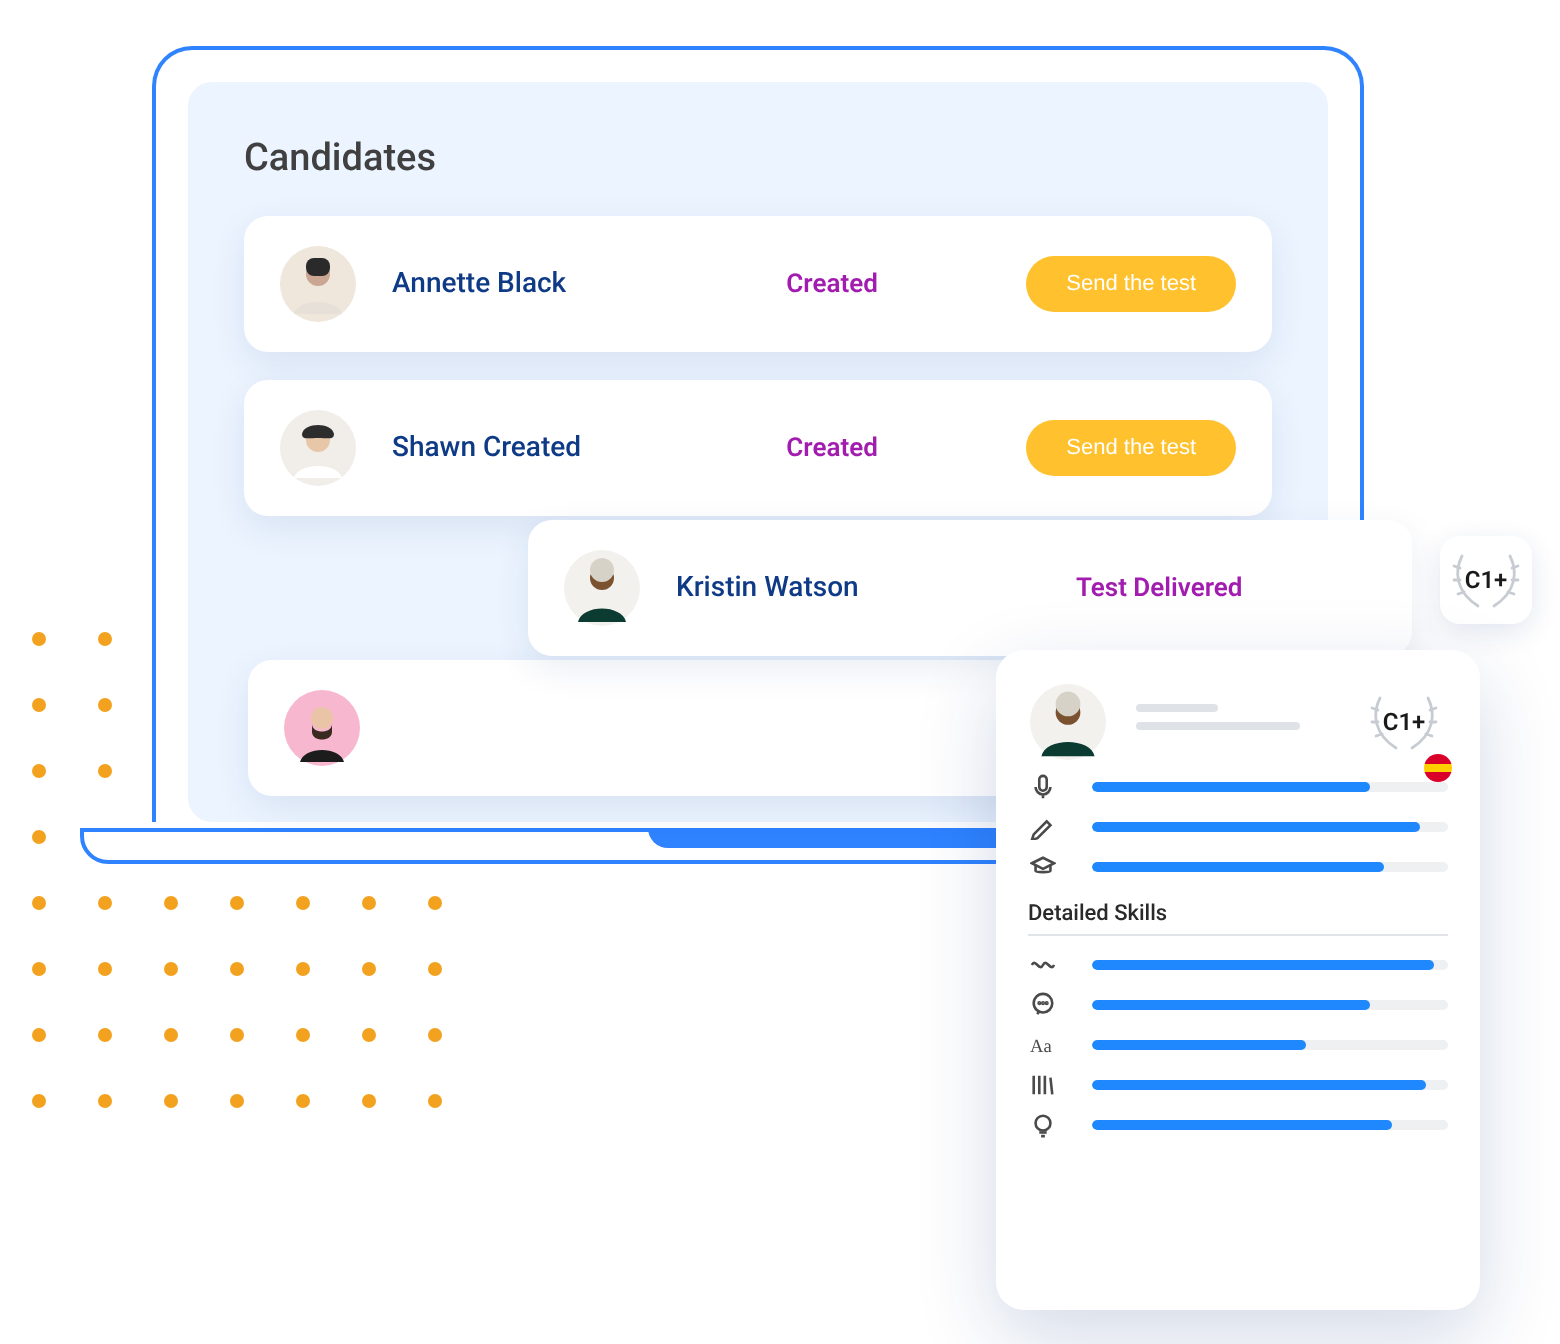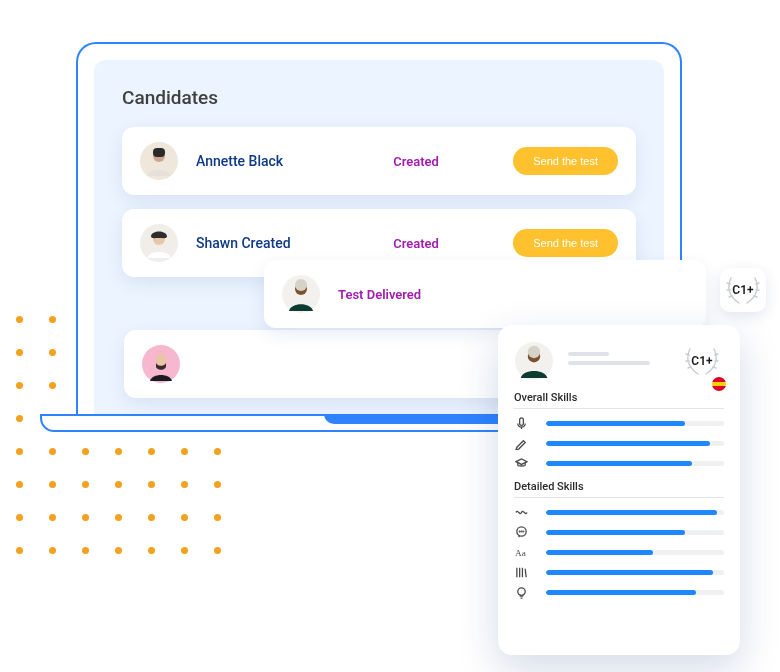--- a/index.html
+++ b/index.html
@@ -5,21 +5,21 @@
   * { box-sizing: border-box; margin: 0; padding: 0; }
   html, body { width: 780px; height: 672px; font-family: -apple-system, BlinkMacSystemFont, "Segoe UI", Roboto, Helvetica, Arial, sans-serif; background: #fff; overflow: hidden; }
   .stage { position: relative; width: 780px; height: 672px; }
 
   
   .dotgrid { position: absolute; left: 16px; top: 316px; width: 214px; height: 242px; }
   .dotrow { display: flex; gap: 26px; margin-bottom: 26px; }
   .dot { width: 7px; height: 7px; border-radius: 50%; background: #f2a21f; }
 
   
-  .laptop-body { position: absolute; left: 76px; top: 42px; width: 606px; height: 388px; border: 2px solid #2f83ff; border-bottom: none; border-radius: 20px 20px 0 0; background: #fff; }
+  .laptop-body { position: absolute; left: 76px; top: 23px; width: 606px; height: 388px; border: 2px solid #2f83ff; border-bottom: none; border-radius: 20px 20px 0 0; background: #fff; }
   .laptop-base { position: absolute; left: 40px; top: 414px; width: 678px; height: 18px; border: 2px solid #2f83ff; border-radius: 0 0 14px 14px; background: #fff; }
   .laptop-notch { position: absolute; left: 282px; top: -2px; width: 190px; height: 10px; background: #2f83ff; border-radius: 0 0 10px 10px; }
 
   .screen-inner { position: absolute; left: 16px; top: 16px; right: 16px; bottom: 0; background: #ecf4ff; border-radius: 12px; padding: 26px 28px 20px; }
   .page-title { font-size: 19px; color: #404040; font-weight: 500; margin-bottom: 18px; }
 
   .candidate-card { background: #fff; border-radius: 12px; box-shadow: 0 6px 18px rgba(10,50,120,.09); display: flex; align-items: center; padding: 10px 18px; margin-bottom: 14px; height: 68px; }
   .candidate-card.overflow1 { position: absolute; left: 264px; top: 260px; width: 442px; z-index: 5; }
   .candidate-card.overflow2 { position: absolute; left: 124px; top: 330px; width: 436px; z-index: 4; }
 
@@ -177,20 +177,21 @@
 
   <div class="candidate-card overflow1">
     <div class="avatar">
       <svg viewBox="0 0 38 38">
           <circle cx="19" cy="19" r="19" fill="#f3f1ee"></circle>
           <path d="M7 36c2-9 22-9 24 0" fill="#0c3b32"></path>
           <circle cx="19" cy="14" r="6" fill="#7a5230"></circle>
           <circle cx="19" cy="10" r="6" fill="#d7d2c7"></circle>
         </svg>
     </div>
+    <div class="cand-name">Kristin Watson</div>
     <div class="cand-status wide">Test Delivered</div>
   </div>
 
   <div class="score-chip">
     <div class="laurel-badge">
       <svg viewBox="0 0 44 40">
           <g stroke="#c7ccd3" stroke-width="1.4" fill="none" stroke-linecap="round">
             <path d="M10 8c-4 8-3 18 8 25"></path>
             <path d="M34 8c4 8 3 18-8 25"></path>
             <path d="M9 14l-3-1M9 20l-3 0M11 26l-3 1"></path>
@@ -237,21 +238,20 @@
           </svg>
         <span class="score-txt">C1+</span>
       </div>
     </div>
     <div class="flag">
         <div class="r"></div>
         <div class="y"></div>
         <div class="r2"></div>
       </div>
 
-    <div class="section-label">Overall Skills</div>
     <div id="overall-skills">
         <div class="skill-row">
           <span class="skill-icon">
             <svg viewBox="0 0 14 14">
               <rect x="5" y="1" width="4" height="8" rx="2"></rect>
               <path d="M3 7a4 4 0 0 0 8 0M7 11v2"></path>
             </svg>
           </span>
           <div class="bar-track">
             <div class="bar-fill" style="width:78%"></div>

